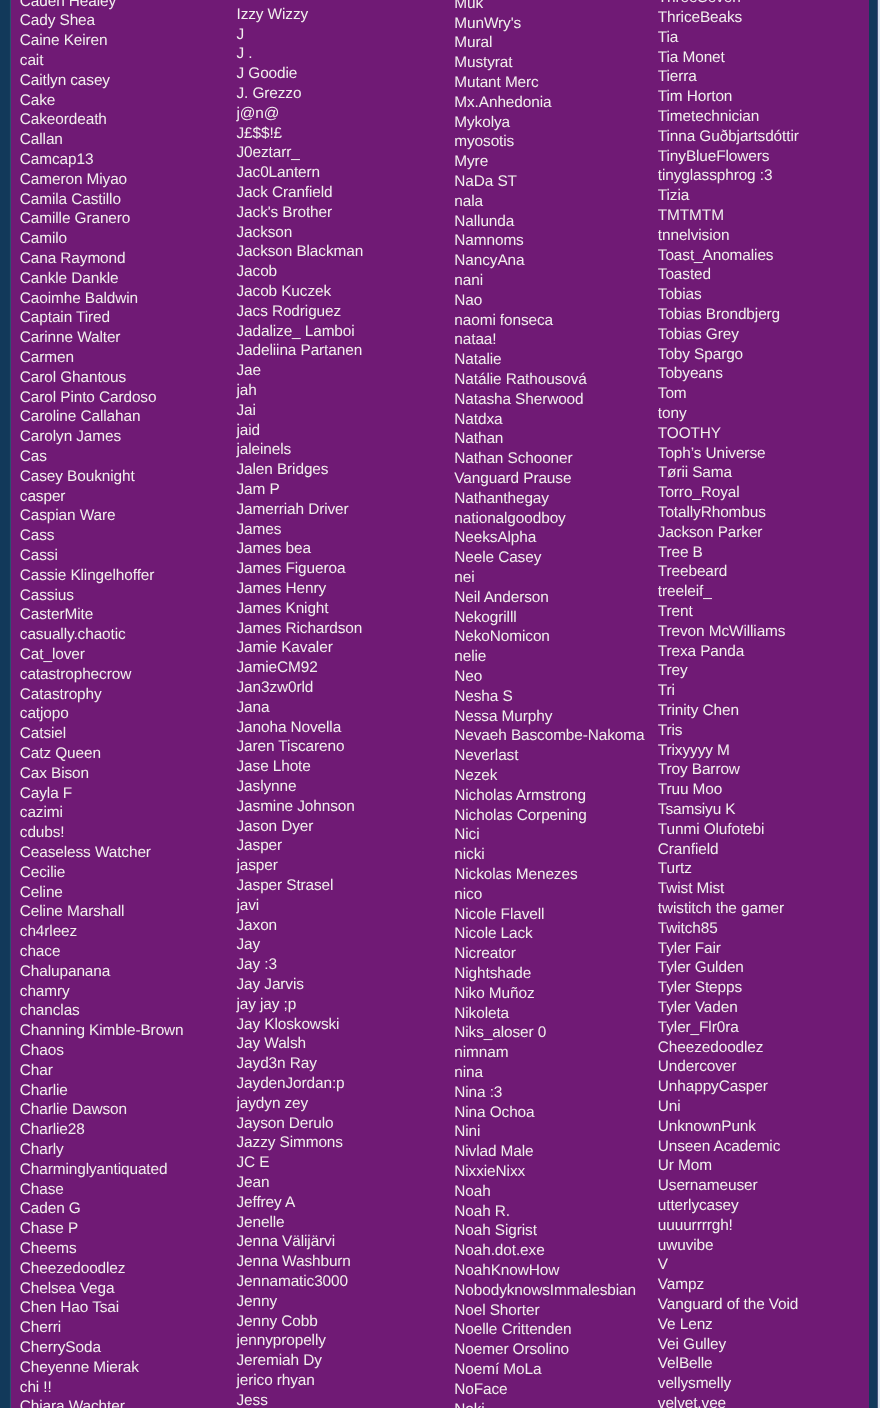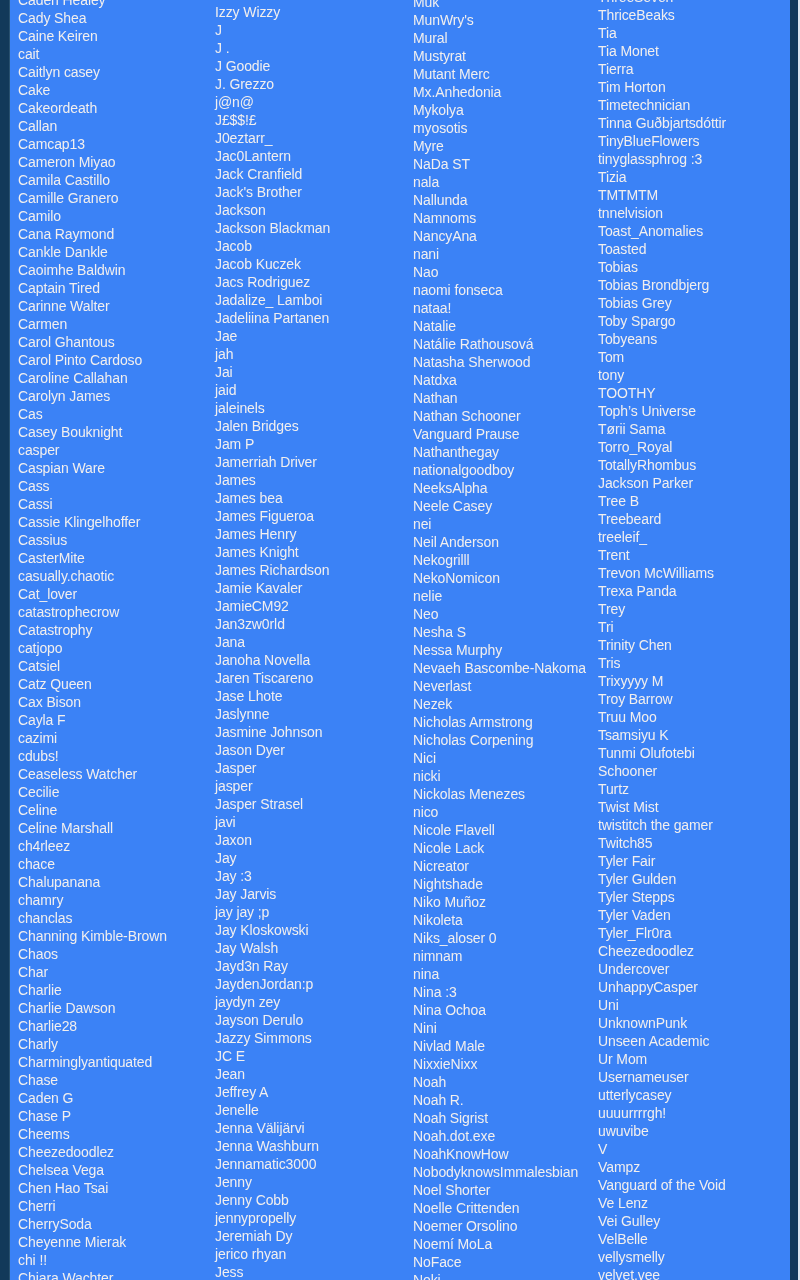--- a/index.html
+++ b/index.html
@@ -4,21 +4,21 @@
 <style>
   html, body {
     margin: 0;
     padding: 0;
     background: #7b7170;
   }
   .page {
     position: relative;
     width: 800px;
     height: 1280px;
-    background: #3b82f6;
+    background: #701a75;
     overflow: hidden;
     font-family: "Liberation Sans", "DejaVu Sans", sans-serif;
   }
   .edge-left {
     position: absolute;
     left: 0; top: 0;
     width: 10px; height: 100%;
     background: #12395a;
     border-right: 1px solid #29516f;
     box-sizing: border-box;
@@ -313,21 +313,21 @@
       <div class="name">Trexa Panda</div>
       <div class="name">Trey</div>
       <div class="name">Tri</div>
       <div class="name">Trinity Chen</div>
       <div class="name">Tris</div>
       <div class="name">Trixyyyy M</div>
       <div class="name">Troy Barrow</div>
       <div class="name">Truu Moo</div>
       <div class="name">Tsamsiyu K</div>
       <div class="name">Tunmi Olufotebi</div>
-      <div class="name">Schooner</div>
+      <div class="name">Cranfield</div>
       <div class="name">Turtz</div>
       <div class="name">Twist Mist</div>
       <div class="name">twistitch the gamer</div>
       <div class="name">Twitch85</div>
       <div class="name">Tyler Fair</div>
       <div class="name">Tyler Gulden</div>
       <div class="name">Tyler Stepps</div>
       <div class="name">Tyler Vaden</div>
       <div class="name">Tyler_Flr0ra</div>
       <div class="name">Cheezedoodlez</div>

